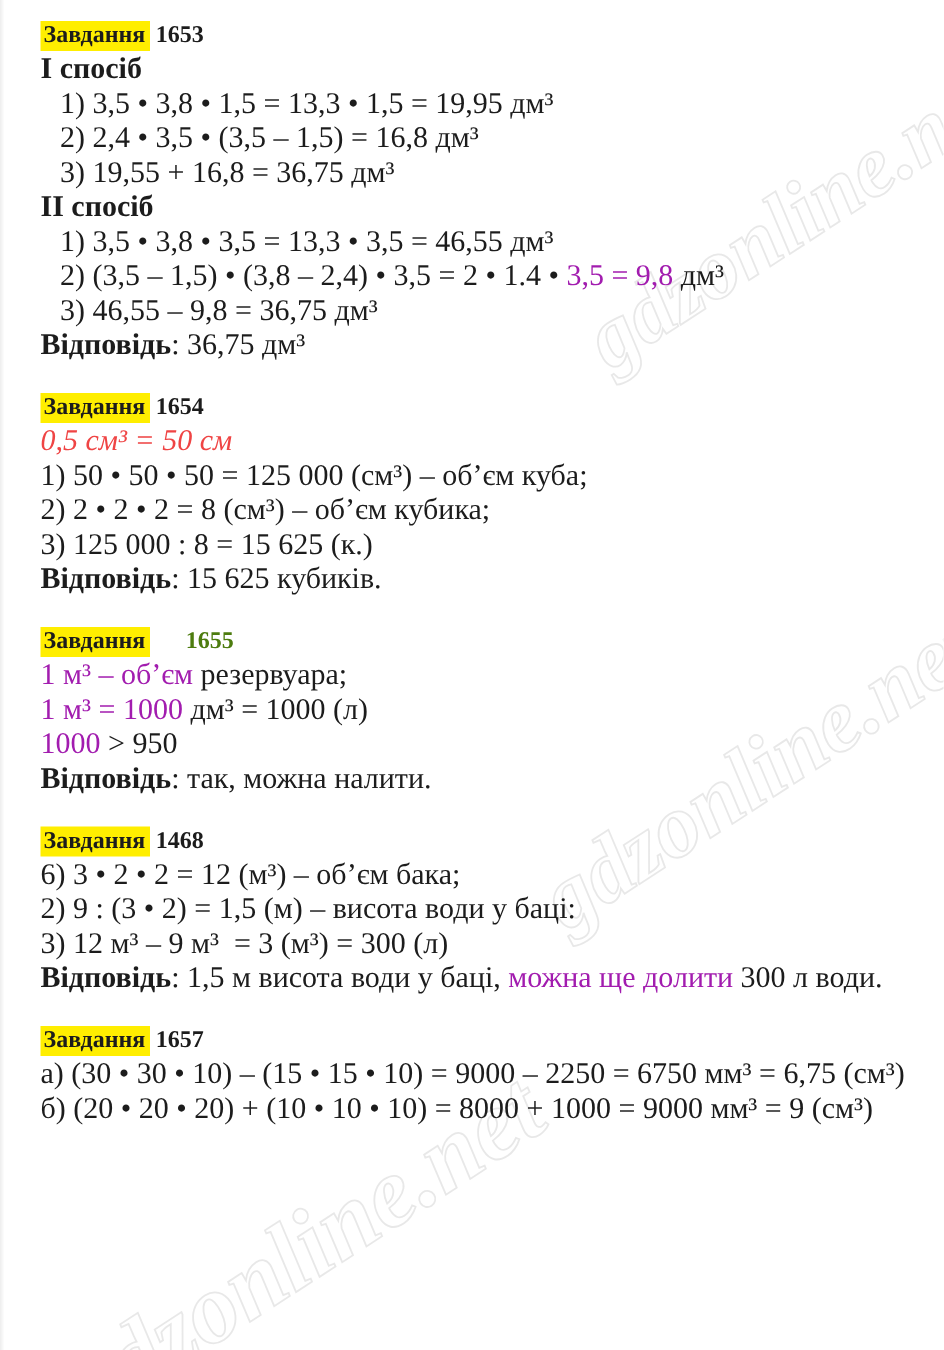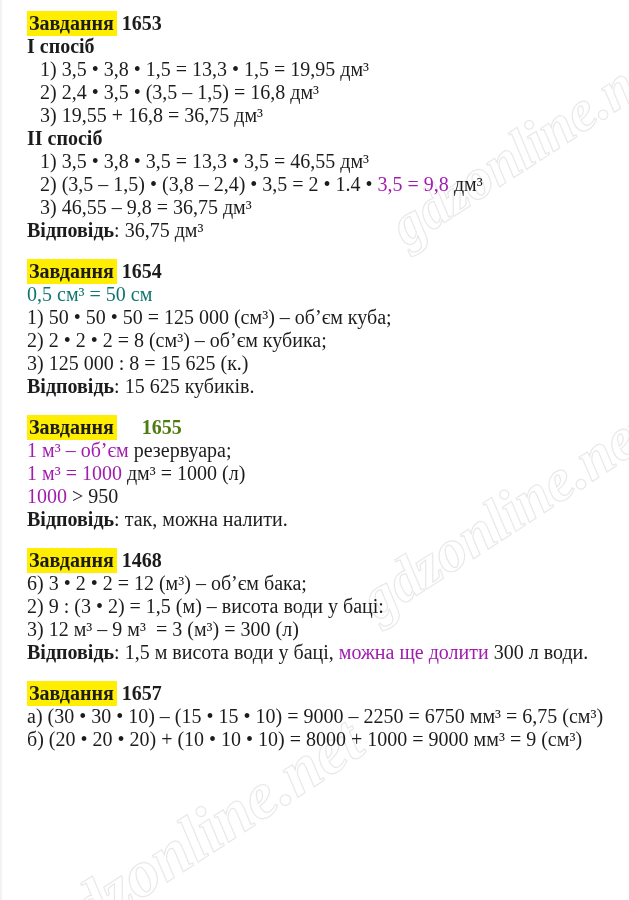--- a/index.html
+++ b/index.html
@@ -13,36 +13,36 @@
     font-size: 20px;
     color: #1c1c1c;
   }
   .page {
     position: relative;
     padding: 12px 10px 0 27px;
     z-index: 2;
   }
   .task { margin: 0 0 18px 0; }
   .task-heading {
-    font-size: 20px;
+    font-size: 16px;
     font-weight: bold;
     margin: 0;
     line-height: 23px;
   }
   .hl {
     background: #ffee00;
     padding: 1px 3px 2px 2px;
   }
   .line {
     line-height: 23px;
     white-space: pre-wrap;
   }
   .line.indent { padding-left: 13px; }
   .bold { font-weight: bold; }
-  .blue { color: #0f766e; }
+  .blue { color: #ef4444; font-style: italic; }
   .faded { color: #a21caf; }
   .num-faded { color: #4d7c0f; margin-left: 20px; }
   
   .watermark {
     position: absolute;
     z-index: 1;
     font-family: "Liberation Serif", serif;
     font-style: italic;
     font-weight: bold;
     color: transparent;

